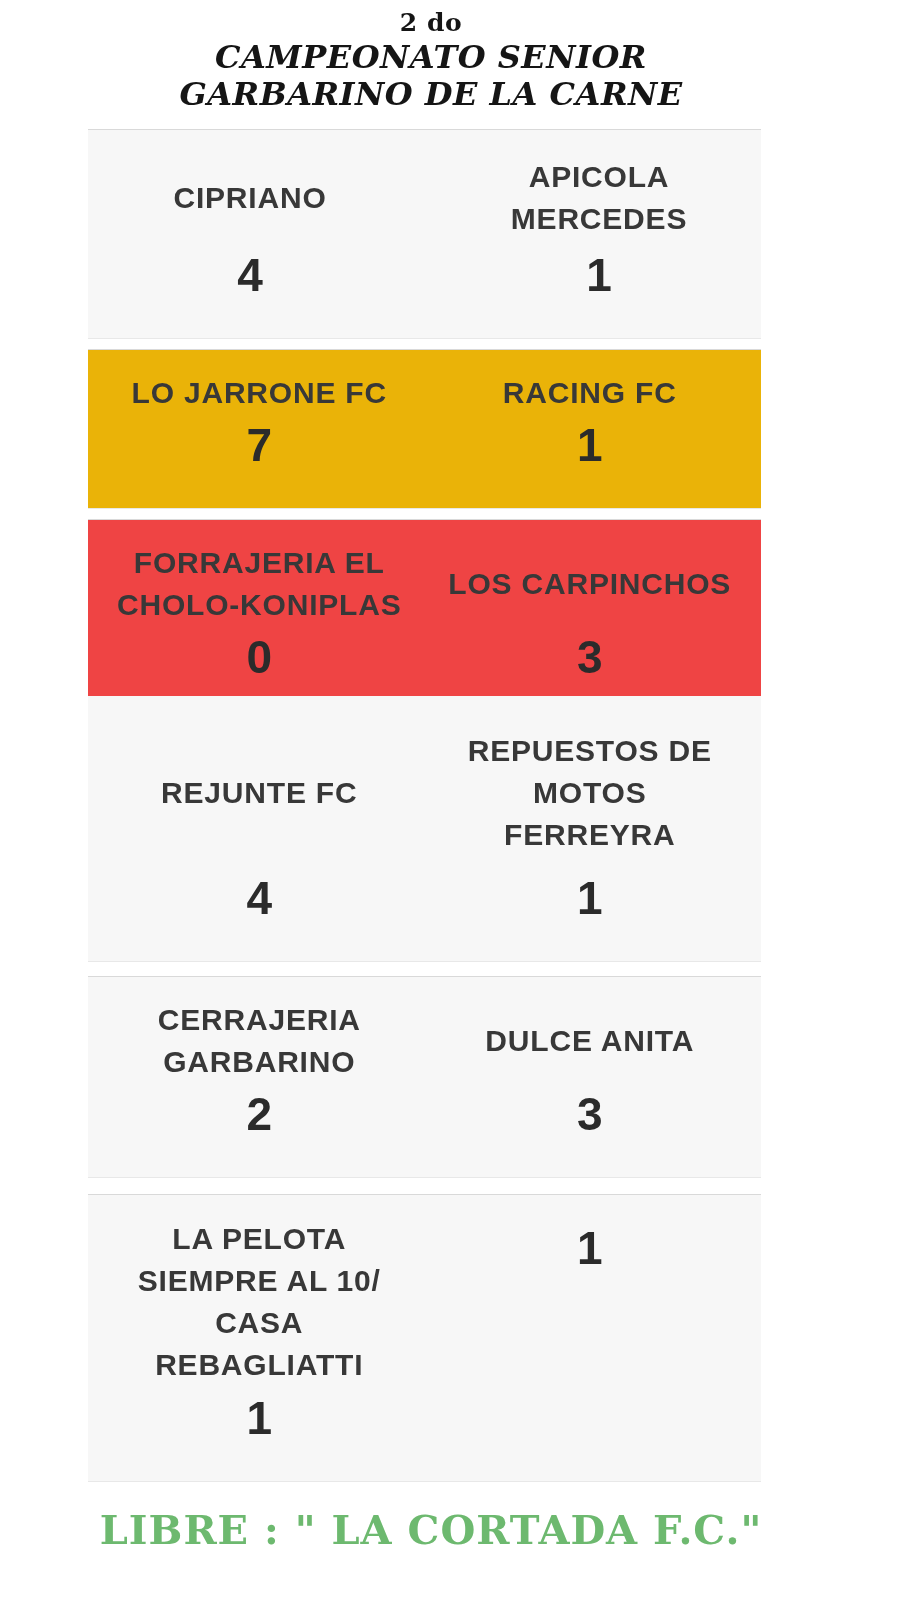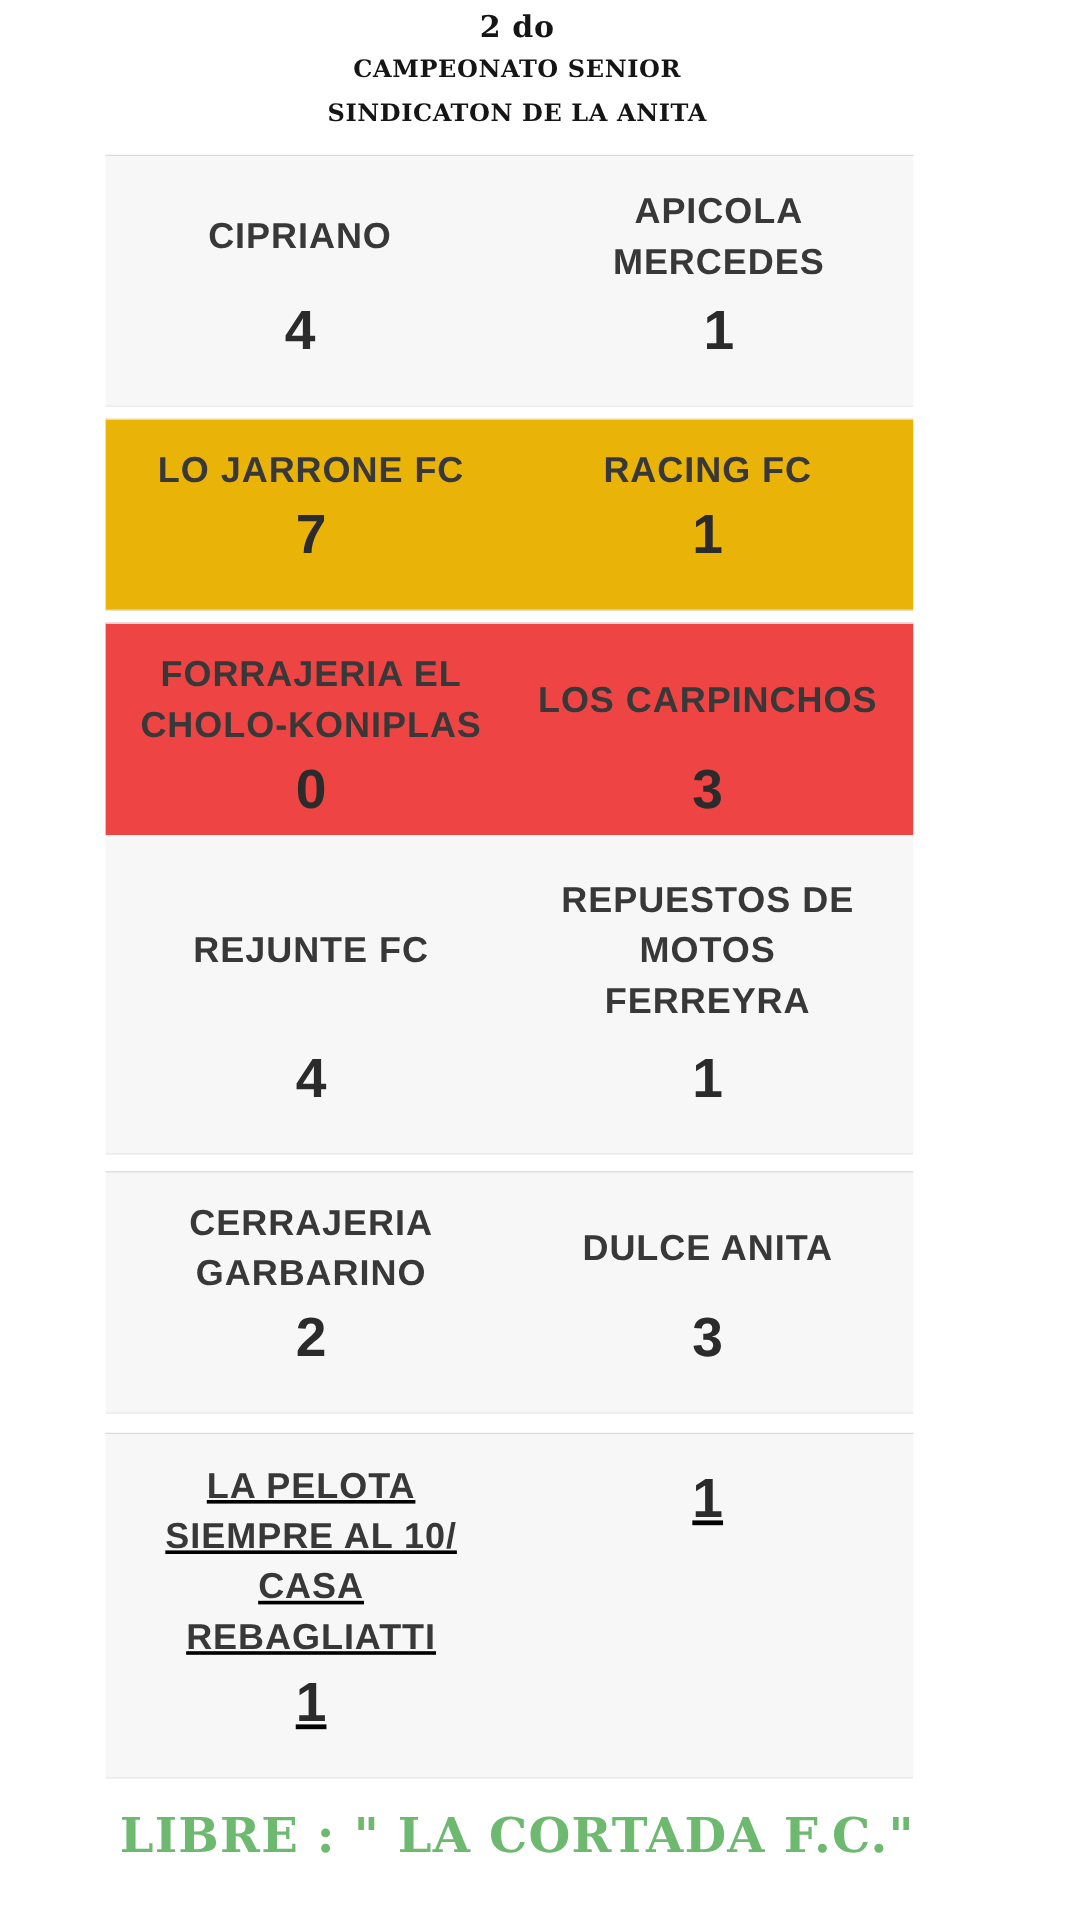--- a/index.html
+++ b/index.html
@@ -24,23 +24,24 @@
     font-weight: bold;
     color: #151515;
   }
   .header .h-line1 {
     font-size: 25px;
     line-height: 33px;
     letter-spacing: 0.5px;
   }
   .header .h-line2,
   .header .h-line3 {
-    font-size: 20px;
+    font-size: 32px;
     line-height: 37px;
     letter-spacing: 0.5px;
+    font-style: italic;
   }
   
   .results {
     margin-top: 16px;
     padding-left: 88px;
     padding-right: 101px;
   }
   .match {
     background: #f7f7f7;
     border-top: 1px solid #d9d9d9;
@@ -49,21 +50,21 @@
     grid-template-columns: 1fr 1fr;
     box-sizing: border-box;
     padding: 22px 6px 40px 6px;
     margin-bottom: 10px;
   }
   .m1 { min-height: 210px; }
   .m2 { min-height: 159px; }
   .m3 { min-height: 176px; margin-bottom: 0; border-bottom: none; padding-bottom: 16px; }
   .m4 { min-height: 266px; border-top: none; margin-bottom: 14px; }
   .m5 { min-height: 192px; margin-bottom: 16px; }
-  .m6 { min-height: 288px; text-decoration: underline; }
+  .m6 { min-height: 288px; }
   .cell {
     display: flex;
     flex-direction: column;
     align-items: center;
     text-align: center;
     min-width: 0;
   }
   .team-name {
     flex: 1 1 auto;
     display: flex;
@@ -95,21 +96,21 @@
   }
 </style>
 </head>
 <body>
 
 <div class="page">
 
   <div class="header">
     <div class="h-line1">2 do</div>
     <div class="h-line2">CAMPEONATO SENIOR</div>
-    <div class="h-line3">SINDICATON DE LA ANITA</div>
+    <div class="h-line3">GARBARINO DE LA CARNE</div>
   </div>
 
   <div class="results">
 
     <section class="match m1" style="background: rgb(247, 247, 247); gap: 37px;">
       <div class="cell">
         <div class="team-name">CIPRIANO</div>
         <div class="team-score">4</div>
       </div>
       <div class="cell">

